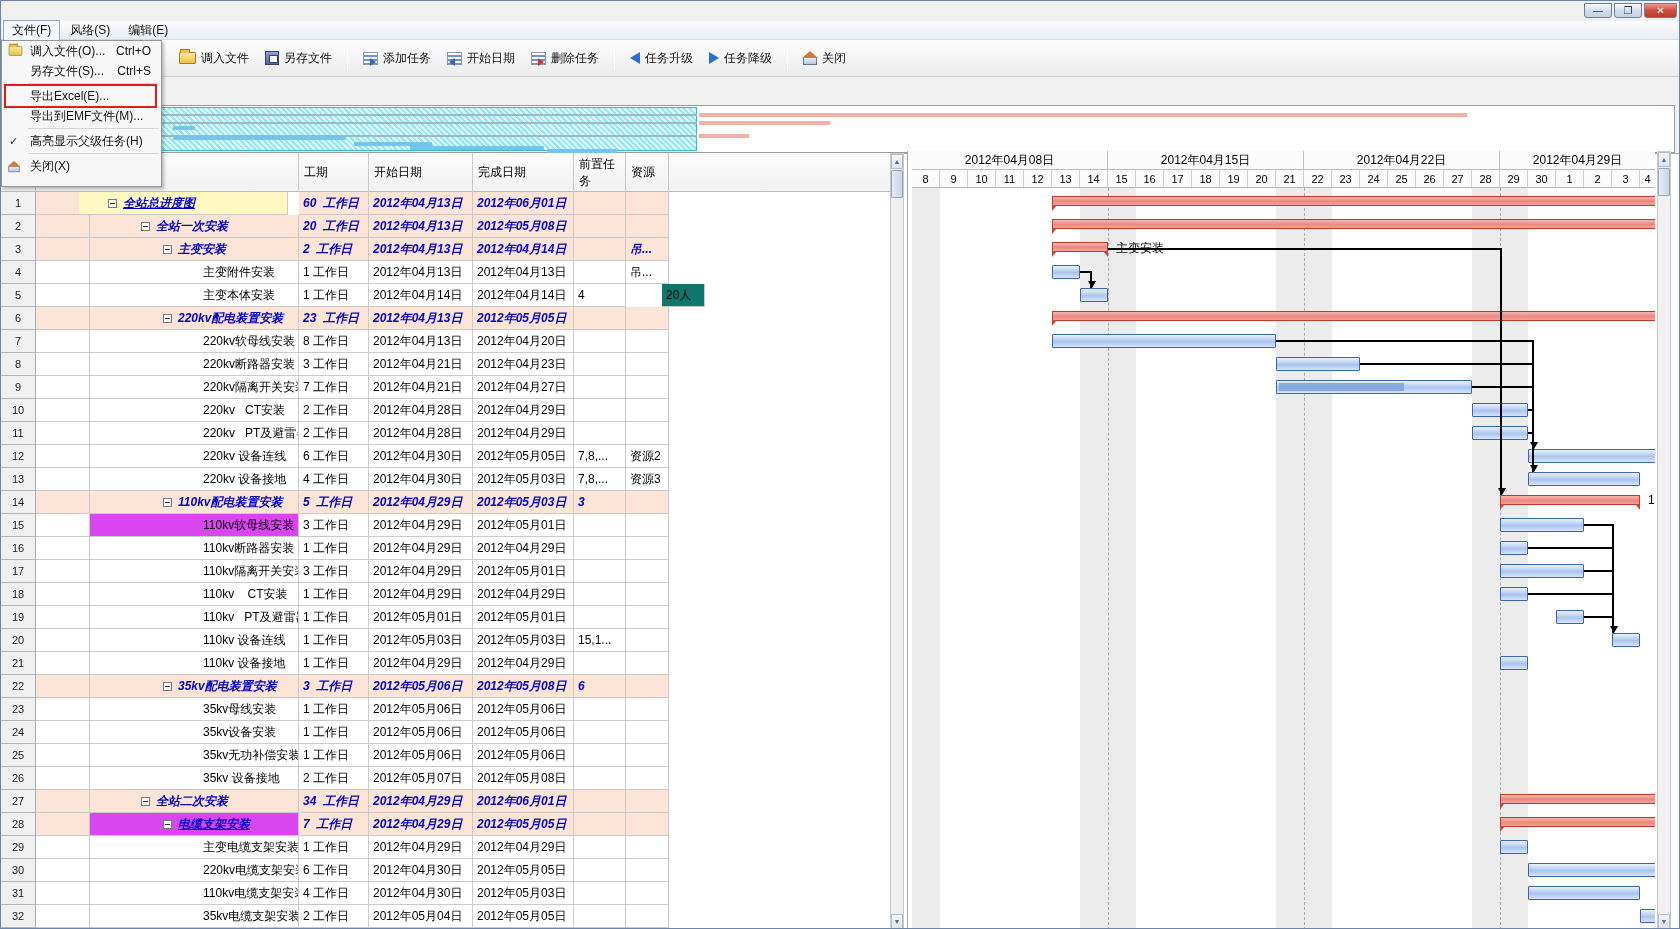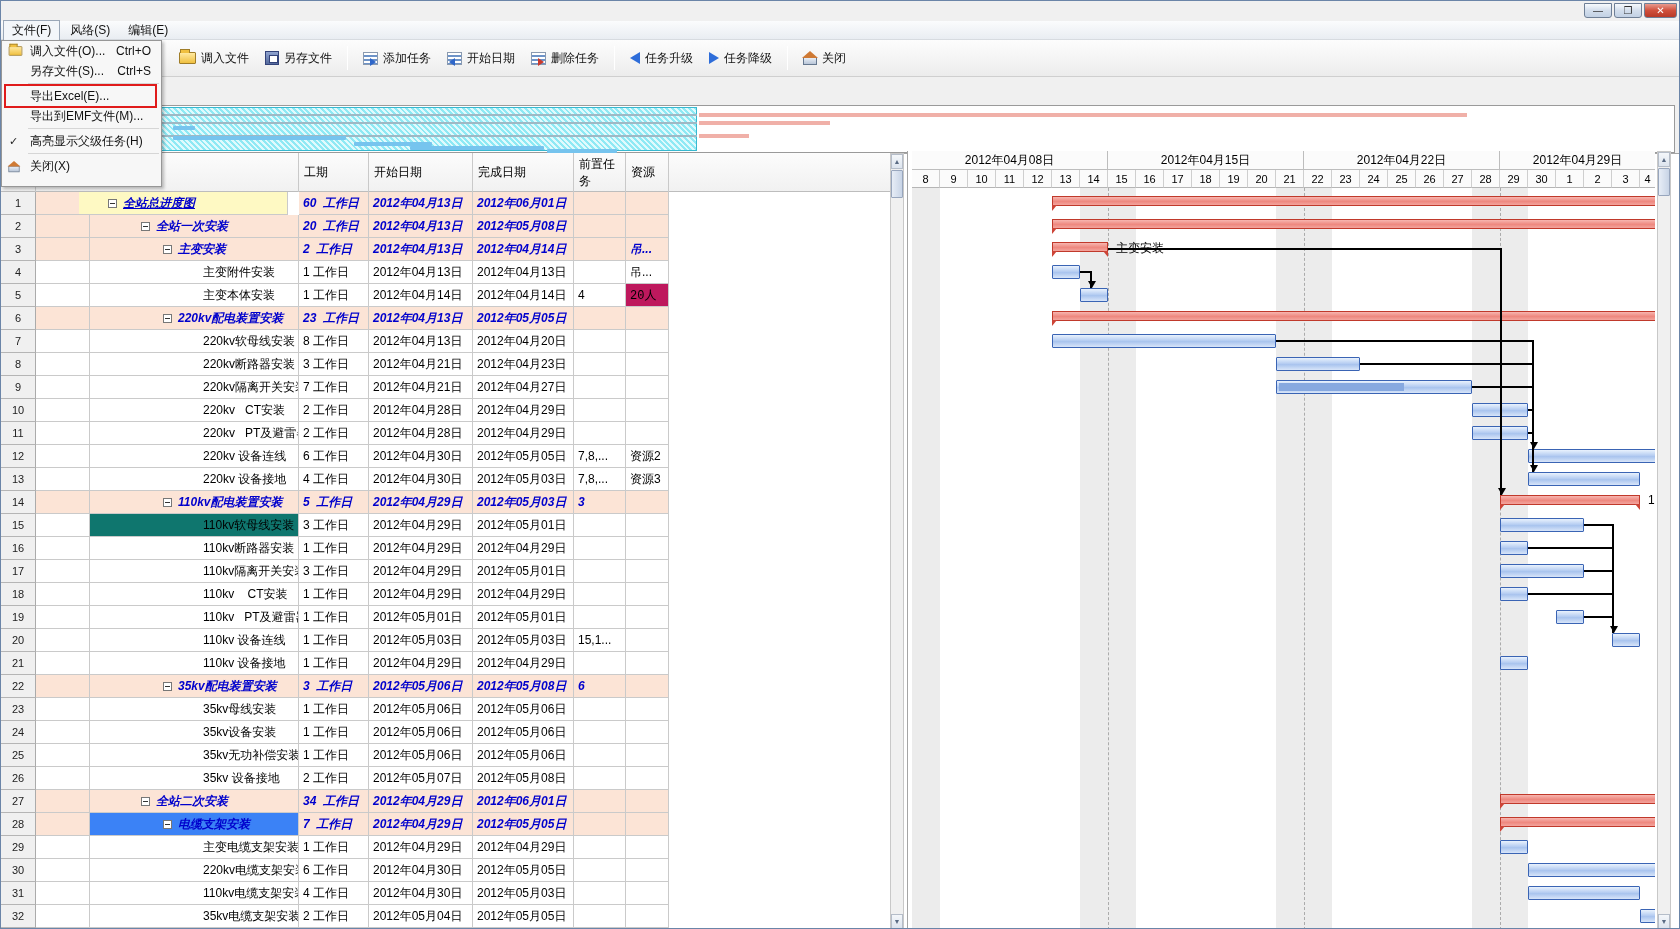--- a/index.html
+++ b/index.html
@@ -203,21 +203,21 @@
         <div class="cell" style="left: 625px; width: 43px; background: rgb(255, 255, 255); padding-left: 4px;">吊...</div>
       </div>
       <div class="trow" style="top: 283px;">
         <div class="cell num" style="left: 0px; width: 35px;">5</div>
         <div class="cell" style="left: 35px; width: 54px; background: rgb(255, 255, 255); padding-left: 4px;"></div>
         <div class="cell" style="left: 89px; width: 209px; background: rgb(255, 255, 255); padding-left: 113px;"><span>主变本体安装</span></div>
         <div class="cell" style="left: 298px; width: 70px; background: rgb(255, 255, 255); padding-left: 4px;">1 工作日</div>
         <div class="cell" style="left: 368px; width: 104px; background: rgb(255, 255, 255); padding-left: 4px;">2012年04月14日</div>
         <div class="cell" style="left: 472px; width: 101px; background: rgb(255, 255, 255); padding-left: 4px;">2012年04月14日</div>
         <div class="cell" style="left: 573px; width: 52px; background: rgb(255, 255, 255); padding-left: 4px;">4</div>
-        <div class="cell" style="left: 625px; width: 43px; background: #be185d; padding-left: 4px; font-family: Liberation Mono, monospace;">20人</div>
+        <div class="cell" style="left: 661px; width: 43px; background: #0f766e; padding-left: 4px;">20人</div>
       </div>
       <div class="trow" style="top: 306px;">
         <div class="cell num" style="left: 0px; width: 35px;">6</div>
         <div class="cell parent-txt" style="left: 35px; width: 54px; background: rgb(252, 228, 214); padding-left: 4px;"></div>
         <div class="cell parent-txt" style="left: 89px; width: 209px; background: rgb(252, 228, 214); padding-left: 73px;"><span class="mbox"></span><span>220kv配电装置安装</span></div>
         <div class="cell parent-txt" style="left: 298px; width: 70px; background: rgb(252, 228, 214); padding-left: 4px;">23  工作日</div>
         <div class="cell parent-txt" style="left: 368px; width: 104px; background: rgb(252, 228, 214); padding-left: 4px;">2012年04月13日</div>
         <div class="cell parent-txt" style="left: 472px; width: 101px; background: rgb(252, 228, 214); padding-left: 4px;">2012年05月05日</div>
         <div class="cell parent-txt" style="left: 573px; width: 52px; background: rgb(252, 228, 214); padding-left: 4px;"></div>
         <div class="cell parent-txt" style="left: 625px; width: 43px; background: rgb(252, 228, 214); padding-left: 4px;"></div>
@@ -298,21 +298,21 @@
         <div class="cell parent-txt" style="left: 89px; width: 209px; background: rgb(252, 228, 214); padding-left: 73px;"><span class="mbox"></span><span>110kv配电装置安装</span></div>
         <div class="cell parent-txt" style="left: 298px; width: 70px; background: rgb(252, 228, 214); padding-left: 4px;">5  工作日</div>
         <div class="cell parent-txt" style="left: 368px; width: 104px; background: rgb(252, 228, 214); padding-left: 4px;">2012年04月29日</div>
         <div class="cell parent-txt" style="left: 472px; width: 101px; background: rgb(252, 228, 214); padding-left: 4px;">2012年05月03日</div>
         <div class="cell parent-txt" style="left: 573px; width: 52px; background: rgb(252, 228, 214); padding-left: 4px;">3</div>
         <div class="cell parent-txt" style="left: 625px; width: 43px; background: rgb(252, 228, 214); padding-left: 4px;"></div>
       </div>
       <div class="trow" style="top: 513px;">
         <div class="cell num" style="left: 0px; width: 35px;">15</div>
         <div class="cell" style="left: 35px; width: 54px; background: rgb(255, 255, 255); padding-left: 4px;"></div>
-        <div class="cell" style="left: 89px; width: 209px; background: #0f766e; padding-left: 113px;"><span>110kv软母线安装</span></div>
+        <div class="cell" style="left: 89px; width: 209px; background: #d946ef; padding-left: 113px;"><span>110kv软母线安装</span></div>
         <div class="cell" style="left: 298px; width: 70px; background: rgb(255, 255, 255); padding-left: 4px;">3 工作日</div>
         <div class="cell" style="left: 368px; width: 104px; background: rgb(255, 255, 255); padding-left: 4px;">2012年04月29日</div>
         <div class="cell" style="left: 472px; width: 101px; background: rgb(255, 255, 255); padding-left: 4px;">2012年05月01日</div>
         <div class="cell" style="left: 573px; width: 52px; background: rgb(255, 255, 255); padding-left: 4px;"></div>
         <div class="cell" style="left: 625px; width: 43px; background: rgb(255, 255, 255); padding-left: 4px;"></div>
       </div>
       <div class="trow" style="top: 536px;">
         <div class="cell num" style="left: 0px; width: 35px;">16</div>
         <div class="cell" style="left: 35px; width: 54px; background: rgb(255, 255, 255); padding-left: 4px;"></div>
         <div class="cell" style="left: 89px; width: 209px; background: rgb(255, 255, 255); padding-left: 113px;"><span>110kv断路器安装</span></div>
@@ -428,21 +428,21 @@
         <div class="cell parent-txt" style="left: 89px; width: 209px; background: rgb(252, 228, 214); padding-left: 51px;"><span class="mbox"></span><span>全站二次安装</span></div>
         <div class="cell parent-txt" style="left: 298px; width: 70px; background: rgb(252, 228, 214); padding-left: 4px;">34  工作日</div>
         <div class="cell parent-txt" style="left: 368px; width: 104px; background: rgb(252, 228, 214); padding-left: 4px;">2012年04月29日</div>
         <div class="cell parent-txt" style="left: 472px; width: 101px; background: rgb(252, 228, 214); padding-left: 4px;">2012年06月01日</div>
         <div class="cell parent-txt" style="left: 573px; width: 52px; background: rgb(252, 228, 214); padding-left: 4px;"></div>
         <div class="cell parent-txt" style="left: 625px; width: 43px; background: rgb(252, 228, 214); padding-left: 4px;"></div>
       </div>
       <div class="trow" style="top: 812px;">
         <div class="cell num" style="left: 0px; width: 35px;">28</div>
         <div class="cell parent-txt" style="left: 35px; width: 54px; background: rgb(252, 228, 214); padding-left: 4px;"></div>
-        <div class="cell parent-txt" style="left: 89px; width: 209px; background: #3b82f6; padding-left: 73px;"><span class="mbox"></span><span>电缆支架安装</span></div>
+        <div class="cell parent-txt" style="left: 89px; width: 209px; background: #d946ef; padding-left: 73px; text-decoration: underline;"><span class="mbox"></span><span>电缆支架安装</span></div>
         <div class="cell parent-txt" style="left: 298px; width: 70px; background: rgb(252, 228, 214); padding-left: 4px;">7  工作日</div>
         <div class="cell parent-txt" style="left: 368px; width: 104px; background: rgb(252, 228, 214); padding-left: 4px;">2012年04月29日</div>
         <div class="cell parent-txt" style="left: 472px; width: 101px; background: rgb(252, 228, 214); padding-left: 4px;">2012年05月05日</div>
         <div class="cell parent-txt" style="left: 573px; width: 52px; background: rgb(252, 228, 214); padding-left: 4px;"></div>
         <div class="cell parent-txt" style="left: 625px; width: 43px; background: rgb(252, 228, 214); padding-left: 4px;"></div>
       </div>
       <div class="trow" style="top: 835px;">
         <div class="cell num" style="left: 0px; width: 35px;">29</div>
         <div class="cell" style="left: 35px; width: 54px; background: rgb(255, 255, 255); padding-left: 4px;"></div>
         <div class="cell" style="left: 89px; width: 209px; background: rgb(255, 255, 255); padding-left: 113px; text-align: right;"><span>主变电缆支架安装</span></div>

